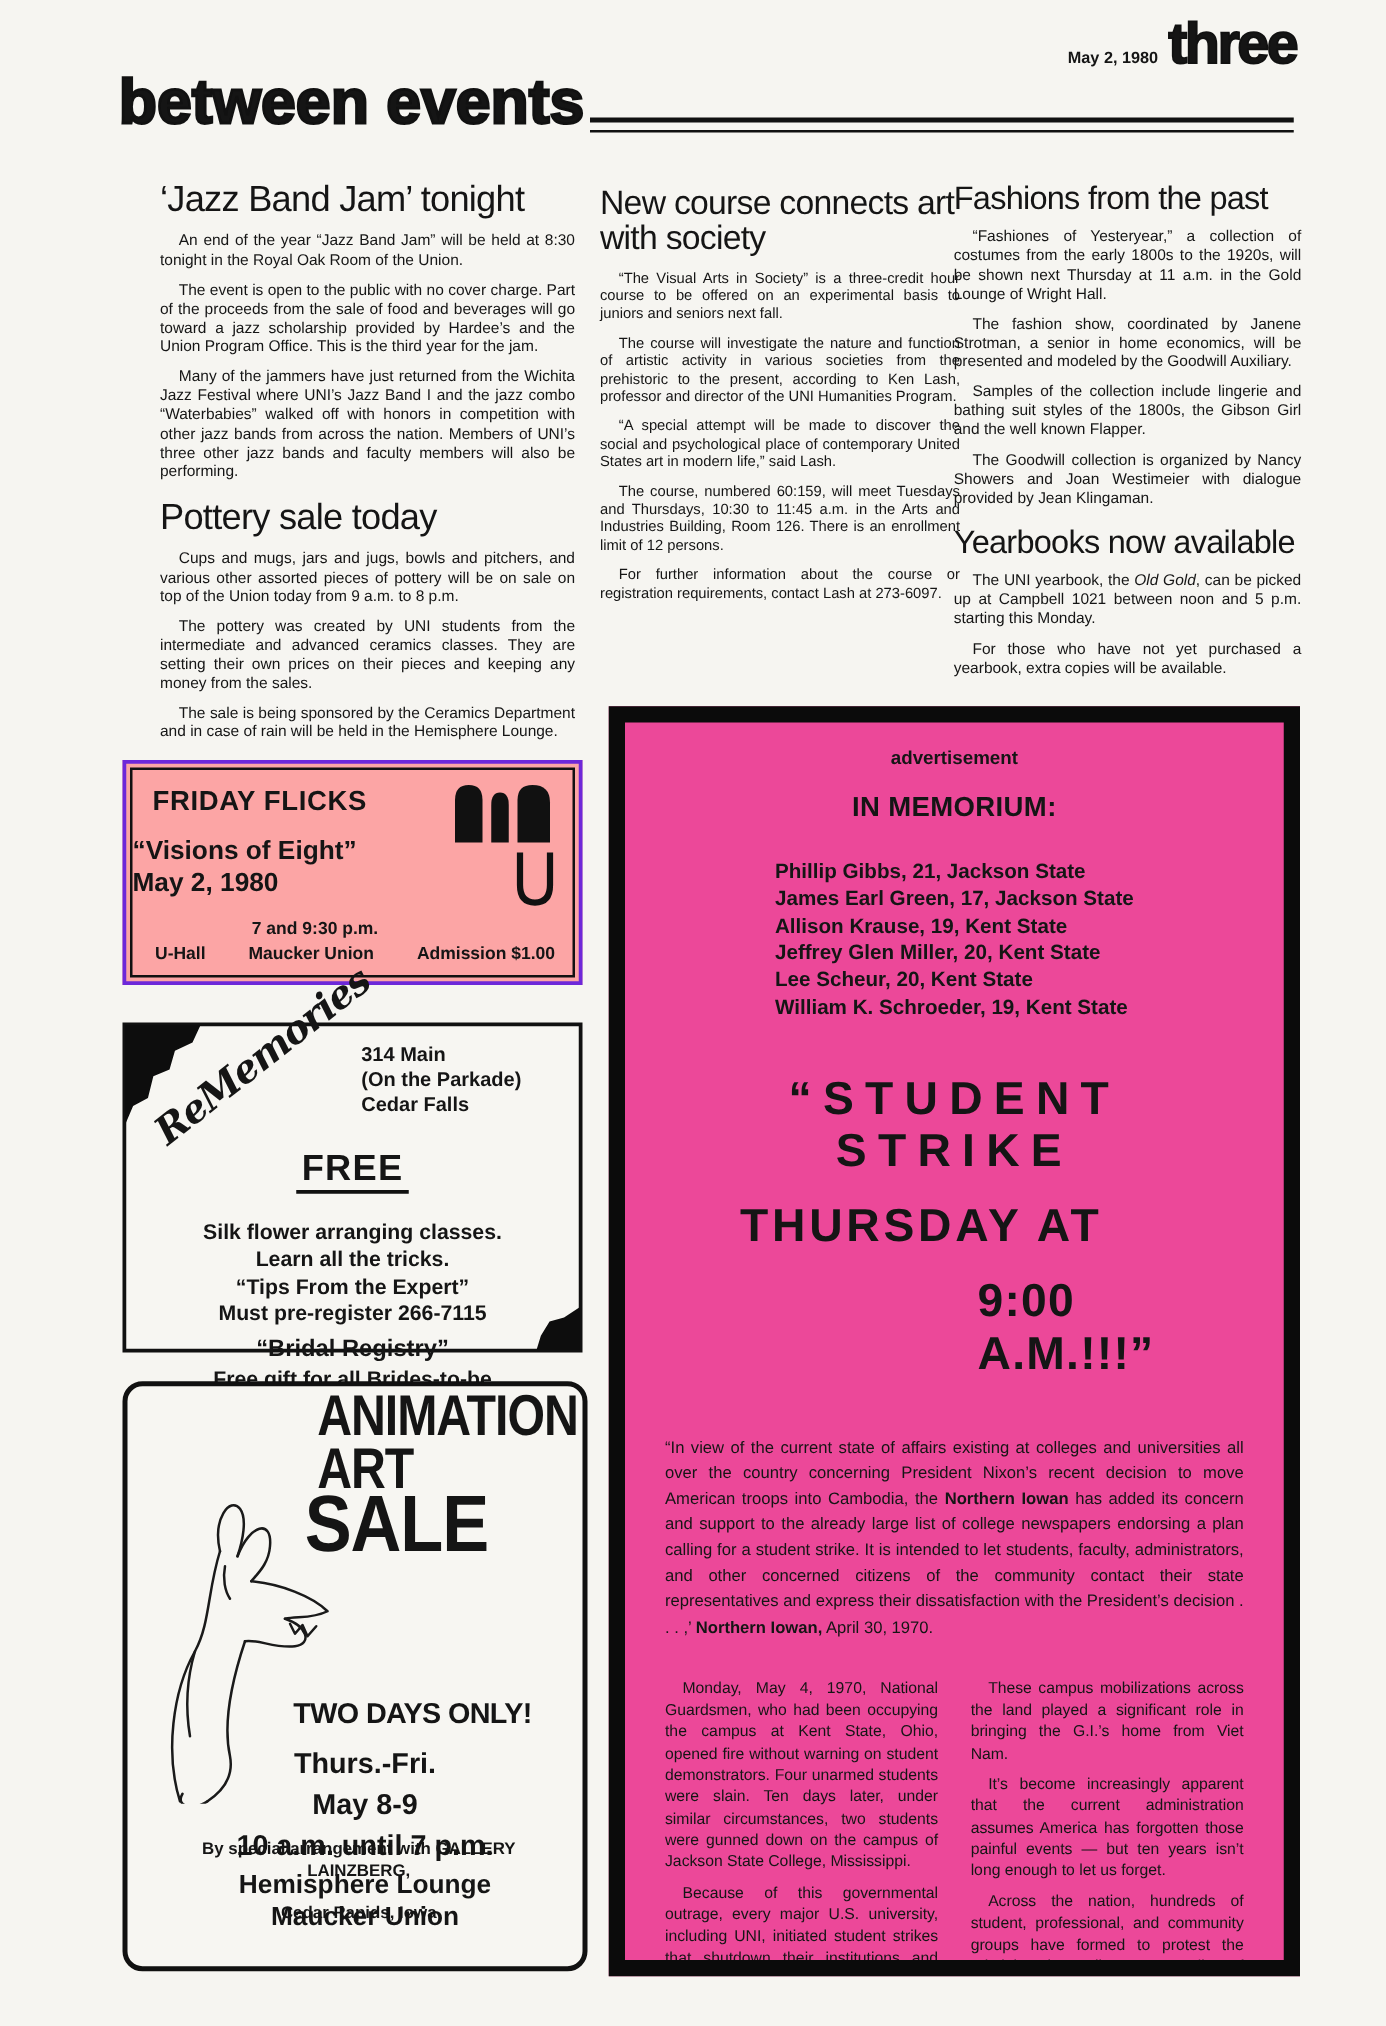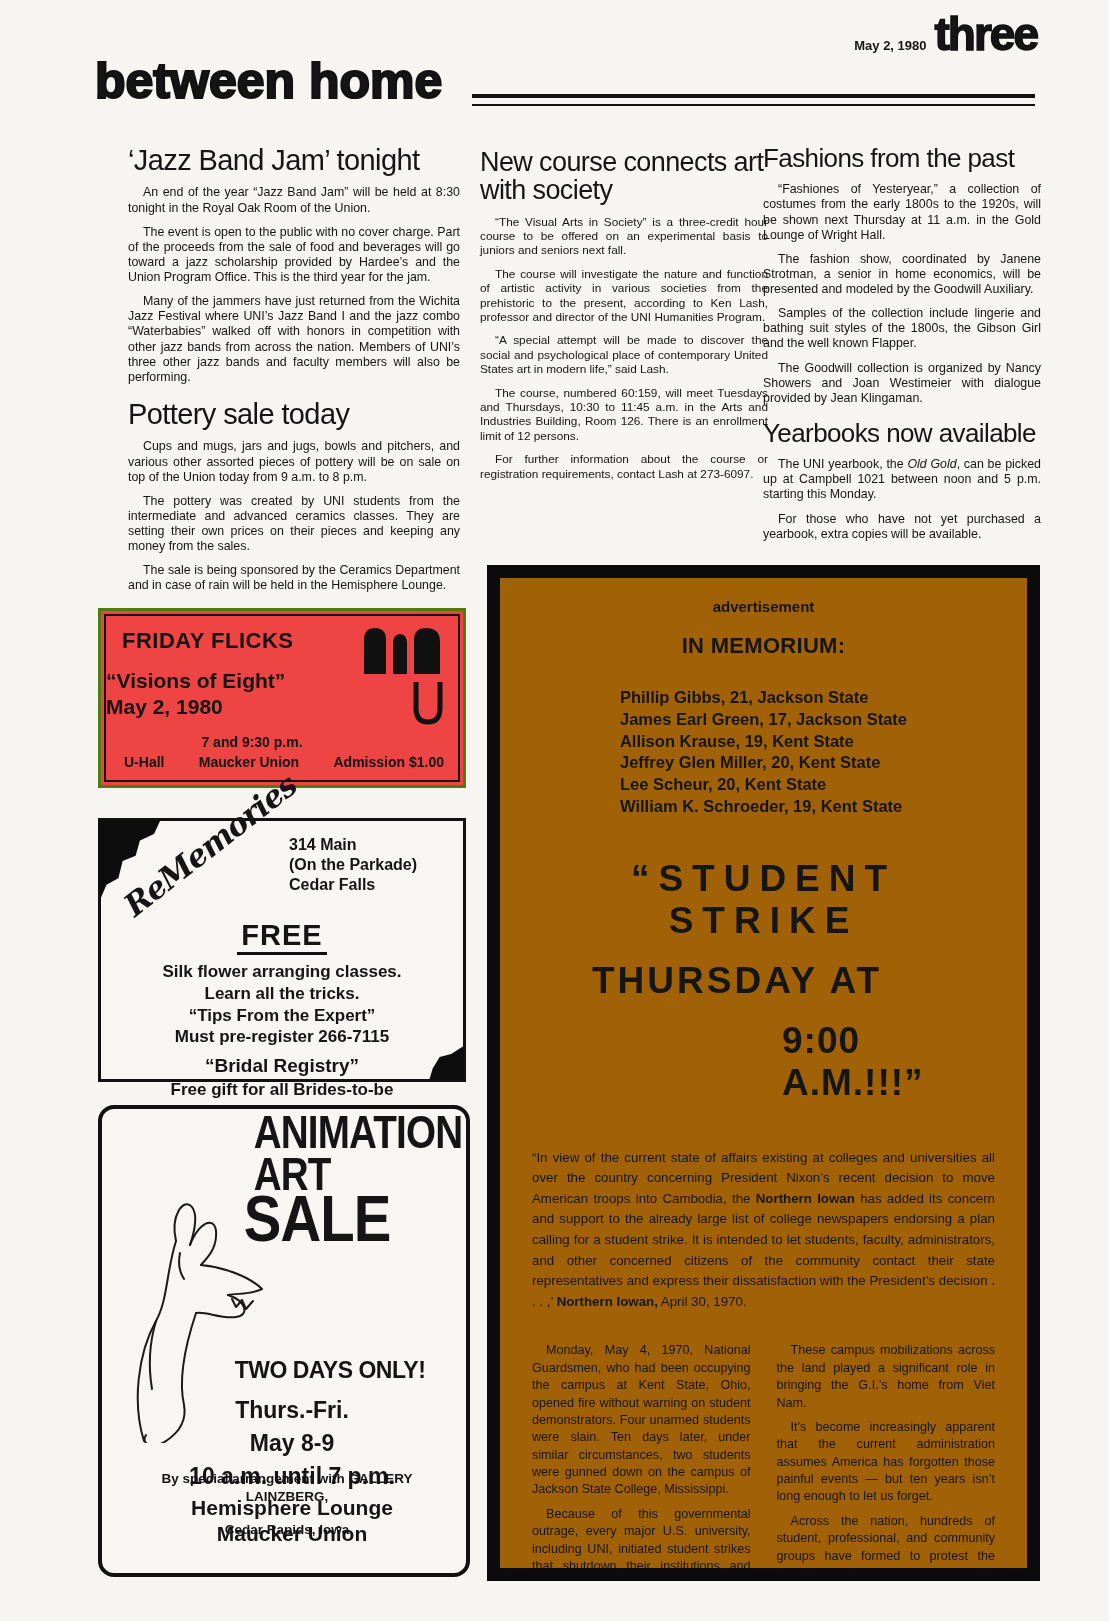--- a/index.html
+++ b/index.html
@@ -25,59 +25,59 @@
   .col2{left:480px;width:288px;top:148px;}
   .col3{left:763px;width:278px;}
   article h1{margin:0 0 10px;font-size:29px;font-weight:400;letter-spacing:-.6px;line-height:1.05;}
   .col2 article h1{font-size:27px;}
   .col3 article h1{font-size:26px;}
   article{display:block;margin:0 0 14px;}
   .body p{margin:0 0 9px;font-size:12.4px;line-height:1.22;text-align:justify;text-indent:15px;}
   .col2 .body p{font-size:11.8px;}
 
   
-  .ff-box{position:absolute;left:98px;top:608px;width:368px;height:180px;border:3px solid #4d7c0f;background:#ef4444;box-sizing:border-box;}
+  .ff-box{position:absolute;left:98px;top:608px;width:368px;height:180px;border:3px solid #6d28d9;background:#fca5a5;box-sizing:border-box;}
   .ff-inner{position:absolute;inset:3px;border:2px solid #111;}
   .ff-name{position:absolute;left:16px;top:12px;font-size:22px;font-weight:bold;letter-spacing:.5px;}
   .ff-logo{position:absolute;right:14px;top:8px;}
   .ff-title{position:absolute;left:0;right:90px;top:52px;font-size:21px;font-weight:bold;line-height:1.25;}
   .ff-times{position:absolute;left:0;right:60px;top:118px;text-align:center;font-size:14px;font-weight:bold;}
   .ff-row{position:absolute;left:18px;right:14px;bottom:10px;display:flex;justify-content:space-between;font-size:14px;font-weight:bold;}
 
   
   .rm-box{position:absolute;left:98px;top:818px;width:368px;height:264px;border:3px solid #111;box-sizing:border-box;background:#f7f6f2;}
   .rm-corner{position:absolute;top:-1px;left:-1px;width:108px;height:108px;background:#0d0d0d;
              clip-path:polygon(0 0,56% 0,50% 13%,37% 19%,33% 33%,21% 38%,17% 54%,6% 60%,0 74%);}
   .rm-corner-br{position:absolute;bottom:-1px;right:-1px;width:58px;height:52px;background:#0d0d0d;
              clip-path:polygon(100% 100%,100% 34%,78% 50%,58% 56%,46% 78%,40% 100%);}
   .rm-logo{position:absolute;left:16px;top:74px;transform:rotate(-38deg);transform-origin:left top;
            font-family:"DejaVu Serif","Liberation Serif",serif;font-style:italic;font-weight:bold;font-size:31px;letter-spacing:-1px;}
   .rm-addr{position:absolute;right:14px;top:14px;width:160px;font-size:16px;font-weight:bold;line-height:1.25;}
   .rm-center{position:absolute;left:0;right:0;top:98px;text-align:center;}
-  .rm-free{display:inline-block;font-size:29px;font-weight:bold;letter-spacing:1px;border-bottom:3px solid #111;padding:0 4px;margin-bottom:6px;}
+  .rm-free{display:inline-block;font-size:29px;font-weight:bold;letter-spacing:1px;border-bottom:3px solid #111;padding:0 4px;margin-bottom:20px;}
   .rm-lines p{margin:0;font-size:17px;font-weight:bold;line-height:1.28;}
   .rm-bridal{margin-top:7px;font-size:19px;font-weight:bold;}
   .rm-sub{font-size:17px;font-weight:bold;margin-top:3px;}
 
   
   .an-box{position:absolute;left:98px;top:1105px;width:372px;height:472px;border:4px solid #111;border-radius:16px;box-sizing:border-box;background:#f7f6f2;}
   .an-title{position:absolute;right:4px;top:2px;text-align:left;line-height:.92;}
   .an-l1{font-size:46px;font-weight:bold;transform:scaleX(.84);transform-origin:right;letter-spacing:-1px;}
   .an-l2{font-size:46px;font-weight:bold;transform:scaleX(.84);transform-origin:right;letter-spacing:-1px;padding-right:100px;}
   .an-l3{font-size:64px;font-weight:bold;transform:scaleX(.88);transform-origin:right;letter-spacing:-1px;margin-top:-6px;}
   .an-coyote{position:absolute;left:2px;top:84px;}
   .an-tag{position:absolute;right:12px;top:248px;width:248px;text-align:center;font-size:23px;font-weight:bold;letter-spacing:-.5px;}
   .an-sched{position:absolute;right:24px;top:288px;width:300px;text-align:center;}
   .an-sched p{margin:0 0 6px;font-size:23px;font-weight:bold;}
   .an-sched p:nth-child(4),.an-sched p:nth-child(5){font-size:21px;margin-bottom:2px;}
   .an-arr{position:absolute;left:10px;right:4px;bottom:18px;text-align:center;font-size:13.5px;font-weight:bold;line-height:1.3;}
   .an-arr p{margin:16px;}
 
   
-  .mem-box{position:absolute;left:487px;top:565px;width:553px;height:1016px;border:13px solid #0b0b0b;box-sizing:border-box;background:#a16207;overflow:hidden;}
+  .mem-box{position:absolute;left:487px;top:565px;width:553px;height:1016px;border:13px solid #0b0b0b;box-sizing:border-box;background:#ec4899;overflow:hidden;}
   .mem-in{padding:20px 32px 0;}
   .mem-adlabel{text-align:center;font-size:15px;font-weight:bold;}
   .mem-head{text-align:center;font-size:22px;font-weight:bold;margin-top:18px;letter-spacing:.3px;}
   .mem-names{width:fit-content;margin:28px auto 0;}
   .mem-names div{font-size:16.5px;font-weight:bold;line-height:1.32;}
   .mem-strike{margin-top:40px;font-weight:bold;}
   .mem-s1{font-size:37px;letter-spacing:9px;text-align:center;}
   .mem-s2{font-size:37px;letter-spacing:3px;margin:18px 0 0 60px;}
   .mem-s3{font-size:37px;letter-spacing:1px;margin:18px 0 0 250px;}
   .mem-intro{margin-top:44px;font-size:13.3px;line-height:1.55;text-align:justify;}
@@ -89,21 +89,21 @@
 </head>
 <body>
 
 <div class="page">
 
   <div class="topbar">
     <span class="date">May 2, 1980</span>
     <span class="folio">three</span>
   </div>
 
-  <div class="masthead">between home</div>
+  <div class="masthead">between events</div>
   <div class="mast-rule"></div>
 
   <section class="col col1">
     <article>
       <h1>‘Jazz Band Jam’ tonight</h1>
       <div class="body">
           <p>An end of the year “Jazz Band Jam” will be held at 8:30 tonight in the Royal Oak Room of the Union.</p>
           <p>The event is open to the public with no cover charge. Part of the proceeds from the sale of food and beverages will go toward a jazz scholarship provided by Hardee’s and the Union Program Office. This is the third year for the jam.</p>
           <p>Many of the jammers have just returned from the Wichita Jazz Festival where UNI’s Jazz Band I and the jazz combo “Waterbabies” walked off with honors in competition with other jazz bands from across the nation. Members of UNI’s three other jazz bands and faculty members will also be performing.</p>
         </div>

